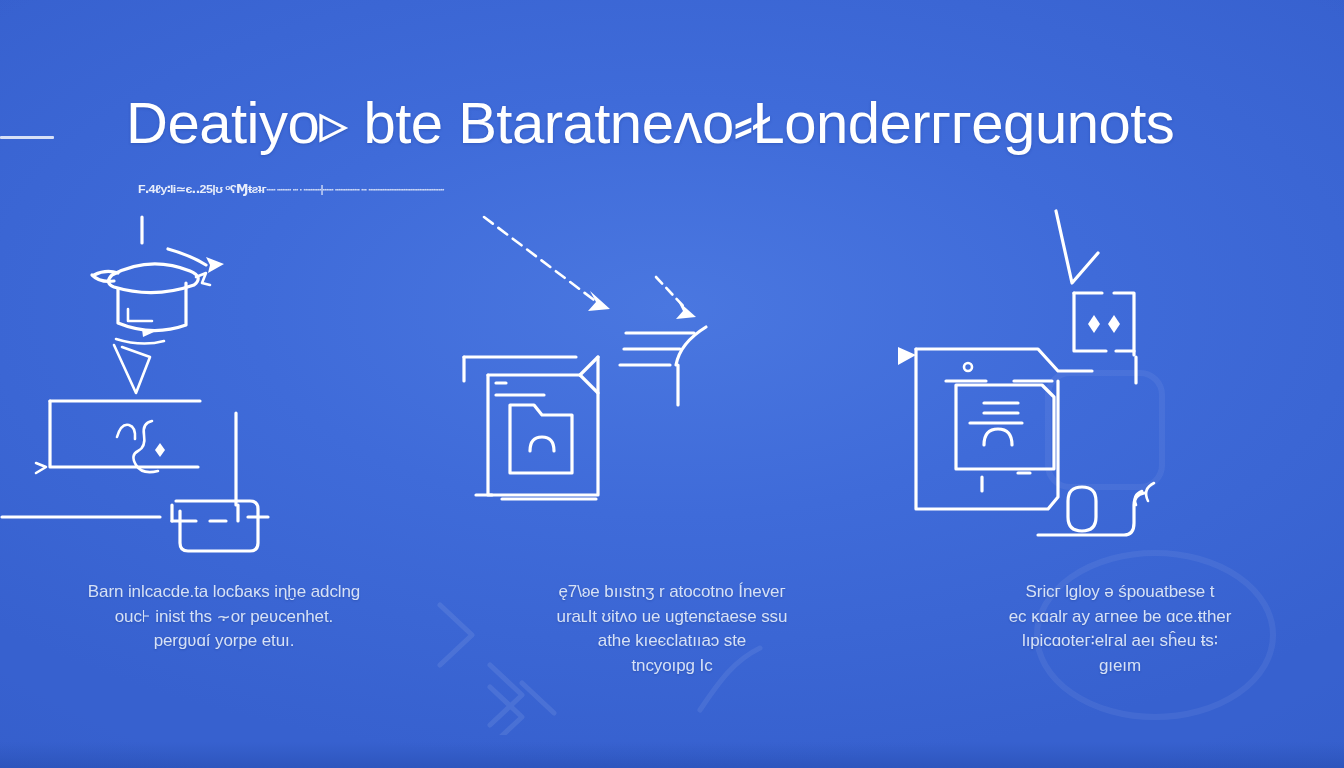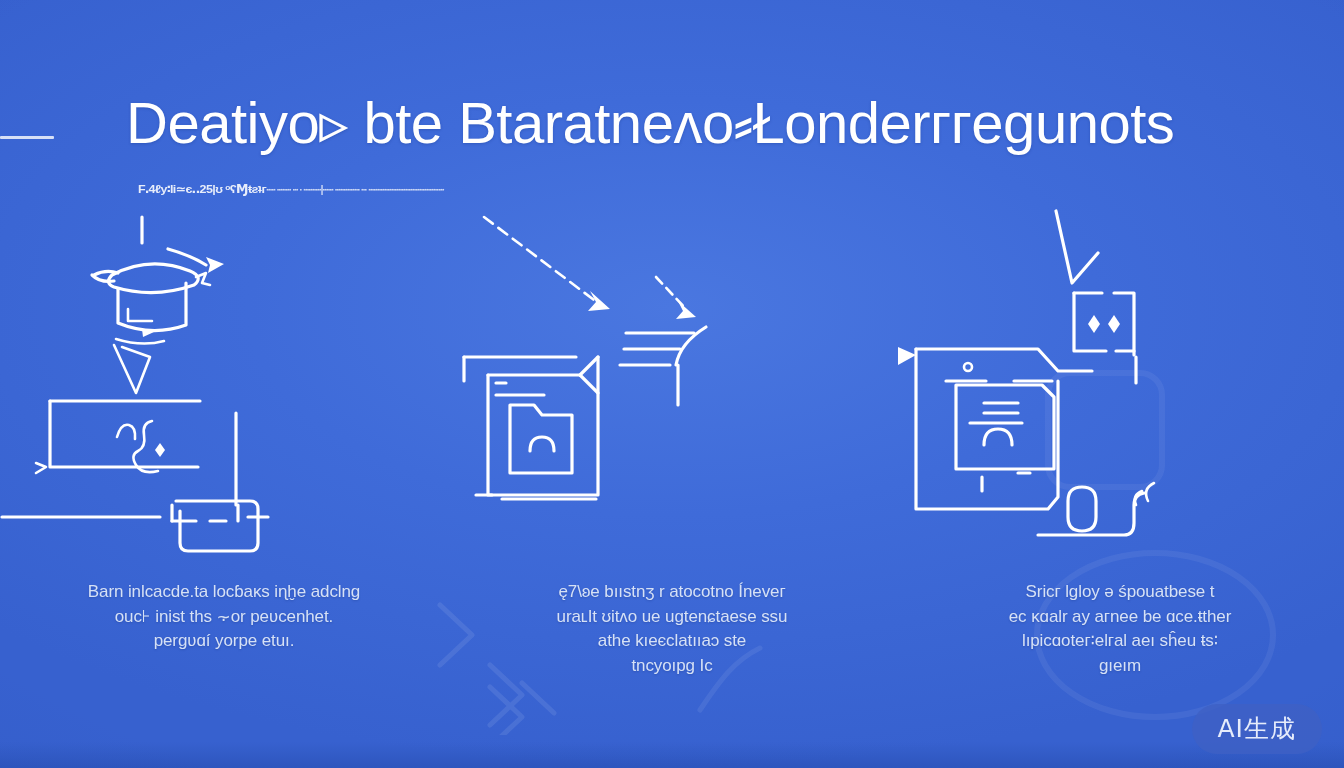--- a/index.html
+++ b/index.html
@@ -327,15 +327,14 @@
         <div>lıpicɑoteг∶elгal aeı sĥeu ŧs∶</div>
         <div>gıeım</div>
       </div>
     </div>
 
   </div>
 
   <div class="vignette-corners"></div>
   <div class="vignette-bottom"></div>
 
-  <div class="ai-badge">AI生成</div>
 
 </div>
 
 </body></html>

